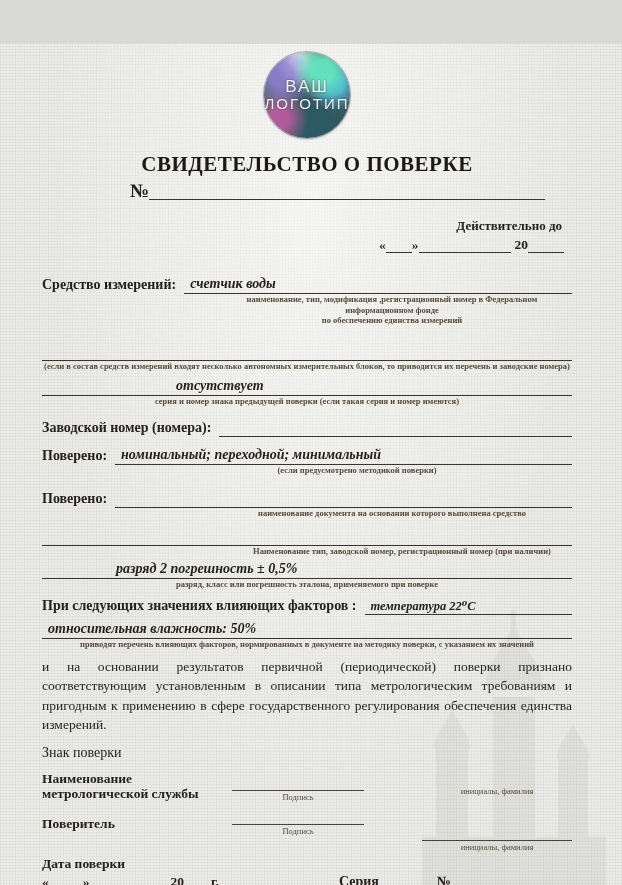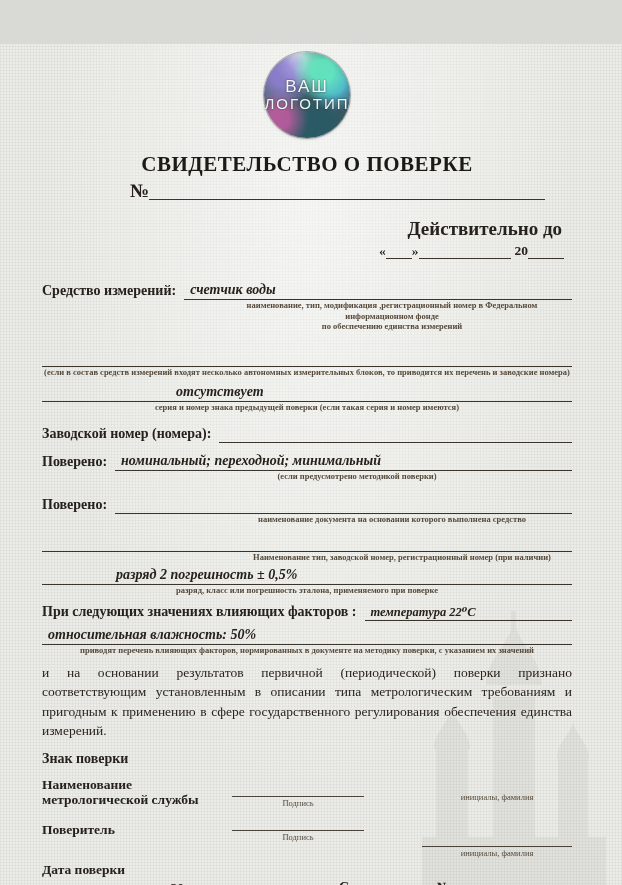--- a/index.html
+++ b/index.html
@@ -44,38 +44,38 @@
   }
   .logo .l1{font-size:17px;}
   .logo .l2{font-size:15px;}
 
   .title{margin-top:14px;text-align:center;font-weight:bold;font-size:21px;letter-spacing:.5px;color:#1d1914;}
   .no-row{display:flex;align-items:flex-end;margin:4px 27px 0 88px;}
   .no-sign{font-weight:bold;font-size:19px;line-height:1;}
   .blank{border-bottom:1.4px solid #3a342b;}
   .no-row .blank{flex:1;height:16px;}
 
-  .valid{margin-top:18px;text-align:right;padding-right:10px;font-weight:bold;font-size:19px;}
+  .valid{margin-top:18px;text-align:right;padding-right:10px;font-weight:bold;font-size:13px;}
   .valid-date{margin-top:3px;text-align:right;padding-right:8px;font-weight:bold;font-size:13.5px;display:flex;justify-content:flex-end;align-items:flex-end;}
   .vb{display:inline-block;height:15px;}
 
   .frow{display:flex;align-items:flex-end;font-weight:bold;font-size:14px;}
   .frow .lbl{white-space:nowrap;padding-right:8px;line-height:1.2;}
   .lined{flex:1;border-bottom:1.4px solid #3a342b;display:flex;align-items:flex-end;min-height:18px;font-style:italic;}
   .lined .val{white-space:nowrap;padding:0 8px 0 6px;line-height:1.2;}
   .hint{font-size:8.5px;color:#564a3b;text-align:center;line-height:1.25;font-weight:bold;}
 
   .factor-temp{font-size:12.5px;}
   .factors2 .lined{justify-content:flex-start;}
   .factors2 .val{padding-right:26px;}
   sub.atm{font-size:8px;vertical-align:-2px;}
 
   .paragraph{margin-top:8px;font-size:13.5px;line-height:1.42;text-align:justify;font-weight:normal;color:#2a241d;}
 
-  .mark-label{margin-top:11px;font-weight:bold;font-size:14px;}
+  .mark-label{margin-top:11px;font-weight:normal;font-size:14px;}
 
   .sig-row{display:flex;align-items:flex-start;}
   .sig-label{width:190px;font-weight:bold;font-size:13.5px;line-height:1.15;}
   .sig-mid{width:132px;text-align:center;}
   .sig-line{border-bottom:1.1px solid #4a4339;height:13px;}
   .sig-cap{font-size:8.5px;color:#564a3b;margin-top:1px;}
   .sig-gap{flex:1;}
   .sig-right{width:150px;text-align:center;}
 
   .date-label{margin-top:4px;font-weight:bold;font-size:13.5px;}

